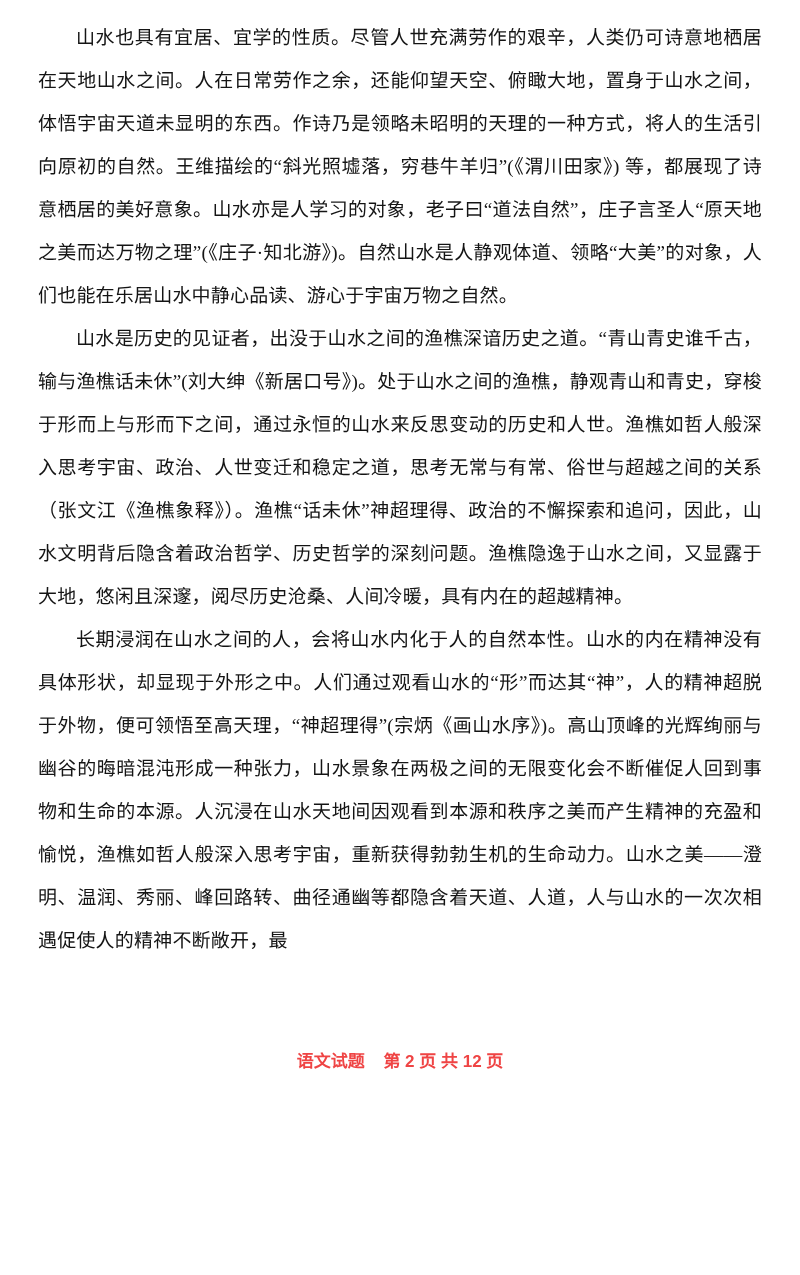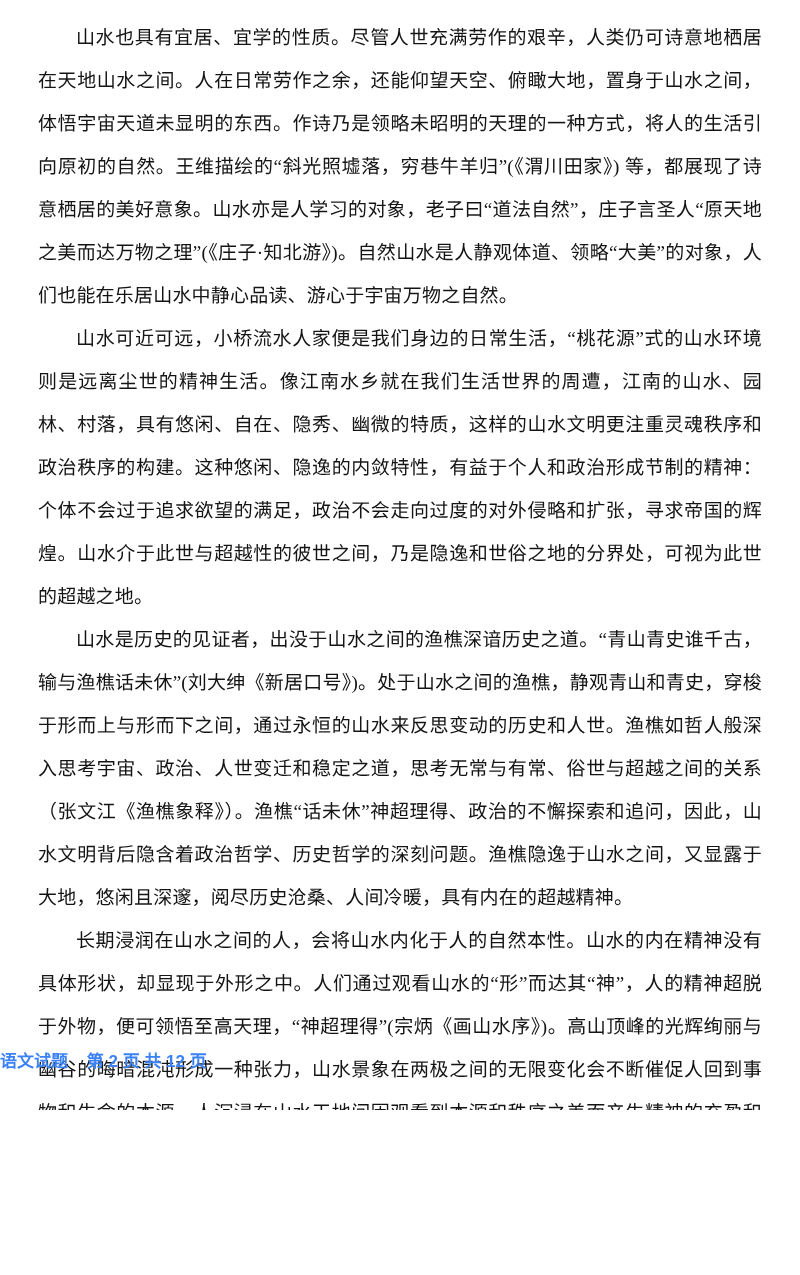--- a/index.html
+++ b/index.html
@@ -33,38 +33,37 @@
     text-justify: inter-character;
     word-break: break-all;
     letter-spacing: 0.2px;
     font-weight: 500;
   }
   .footer {
     position: absolute;
     left: 0;
     bottom: 38px;
     width: 100%;
-    text-align: left;
+    text-align: center;
     font-family: "Liberation Sans", "DejaVu Sans", sans-serif;
     font-size: 17px;
     font-weight: 600;
-    color: #3b82f6;
+    color: #ef4444;
   }
   .footer .doc-title {
     margin-right: 14px;
   }
 </style>
 </head>
 <body>
 
 <div class="page">
   <div class="article">
     <p class="para">山水也具有宜居、宜学的性质。尽管人世充满劳作的艰辛，人类仍可诗意地栖居在天地山水之间。人在日常劳作之余，还能仰望天空、俯瞰大地，置身于山水之间，体悟宇宙天道未显明的东西。作诗乃是领略未昭明的天理的一种方式，将人的生活引向原初的自然。王维描绘的“斜光照墟落，穷巷牛羊归”(《渭川田家》) 等，都展现了诗意栖居的美好意象。山水亦是人学习的对象，老子曰“道法自然”，庄子言圣人“原天地之美而达万物之理”(《庄子·知北游》)。自然山水是人静观体道、领略“大美”的对象，人们也能在乐居山水中静心品读、游心于宇宙万物之自然。</p>
-    <p class="para">山水可近可远，小桥流水人家便是我们身边的日常生活，“桃花源”式的山水环境则是远离尘世的精神生活。像江南水乡就在我们生活世界的周遭，江南的山水、园林、村落，具有悠闲、自在、隐秀、幽微的特质，这样的山水文明更注重灵魂秩序和政治秩序的构建。这种悠闲、隐逸的内敛特性，有益于个人和政治形成节制的精神：个体不会过于追求欲望的满足，政治不会走向过度的对外侵略和扩张，寻求帝国的辉煌。山水介于此世与超越性的彼世之间，乃是隐逸和世俗之地的分界处，可视为此世的超越之地。</p>
     <p class="para">山水是历史的见证者，出没于山水之间的渔樵深谙历史之道。“青山青史谁千古，输与渔樵话未休”(刘大绅《新居口号》)。处于山水之间的渔樵，静观青山和青史，穿梭于形而上与形而下之间，通过永恒的山水来反思变动的历史和人世。渔樵如哲人般深入思考宇宙、政治、人世变迁和稳定之道，思考无常与有常、俗世与超越之间的关系（张文江《渔樵象释》）。渔樵“话未休”神超理得、政治的不懈探索和追问，因此，山水文明背后隐含着政治哲学、历史哲学的深刻问题。渔樵隐逸于山水之间，又显露于大地，悠闲且深邃，阅尽历史沧桑、人间冷暖，具有内在的超越精神。</p>
-    <p class="para">长期浸润在山水之间的人，会将山水内化于人的自然本性。山水的内在精神没有具体形状，却显现于外形之中。人们通过观看山水的“形”而达其“神”，人的精神超脱于外物，便可领悟至高天理，“神超理得”(宗炳《画山水序》)。高山顶峰的光辉绚丽与幽谷的晦暗混沌形成一种张力，山水景象在两极之间的无限变化会不断催促人回到事物和生命的本源。人沉浸在山水天地间因观看到本源和秩序之美而产生精神的充盈和愉悦，从而超越单调乏味的世俗生活，个体不会过于追求欲望的满足。山水之美——澄明、温润、秀丽、峰回路转、曲径通幽等都隐含着天道、人道，人与山水的一次次相遇促使人的精神不断敞开，最</p>
+    <p class="para">长期浸润在山水之间的人，会将山水内化于人的自然本性。山水的内在精神没有具体形状，却显现于外形之中。人们通过观看山水的“形”而达其“神”，人的精神超脱于外物，便可领悟至高天理，“神超理得”(宗炳《画山水序》)。高山顶峰的光辉绚丽与幽谷的晦暗混沌形成一种张力，山水景象在两极之间的无限变化会不断催促人回到事物和生命的本源。人沉浸在山水天地间因观看到本源和秩序之美而产生精神的充盈和愉悦，渔樵如哲人般深入思考宇宙，重新获得勃勃生机的生命动力。山水之美——澄明、温润、秀丽、峰回路转、曲径通幽等都隐含着天道、人道，人与山水的一次次相遇促使人的精神不断敞开，最</p>
   </div>
 
   <div class="footer">
     <span class="doc-title">语文试题</span>
     <span class="page-indicator">第 2 页 共 12 页</span>
   </div>
 </div>
 
 </body></html>

